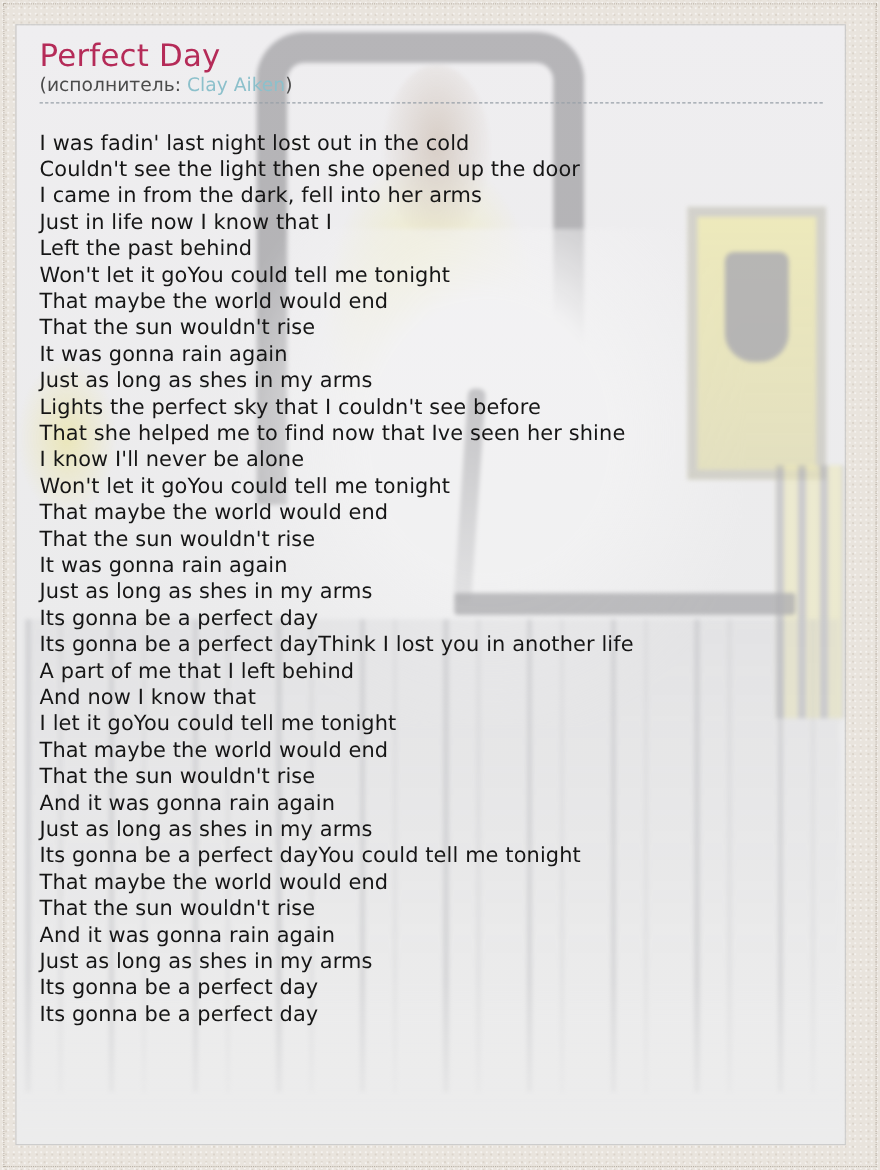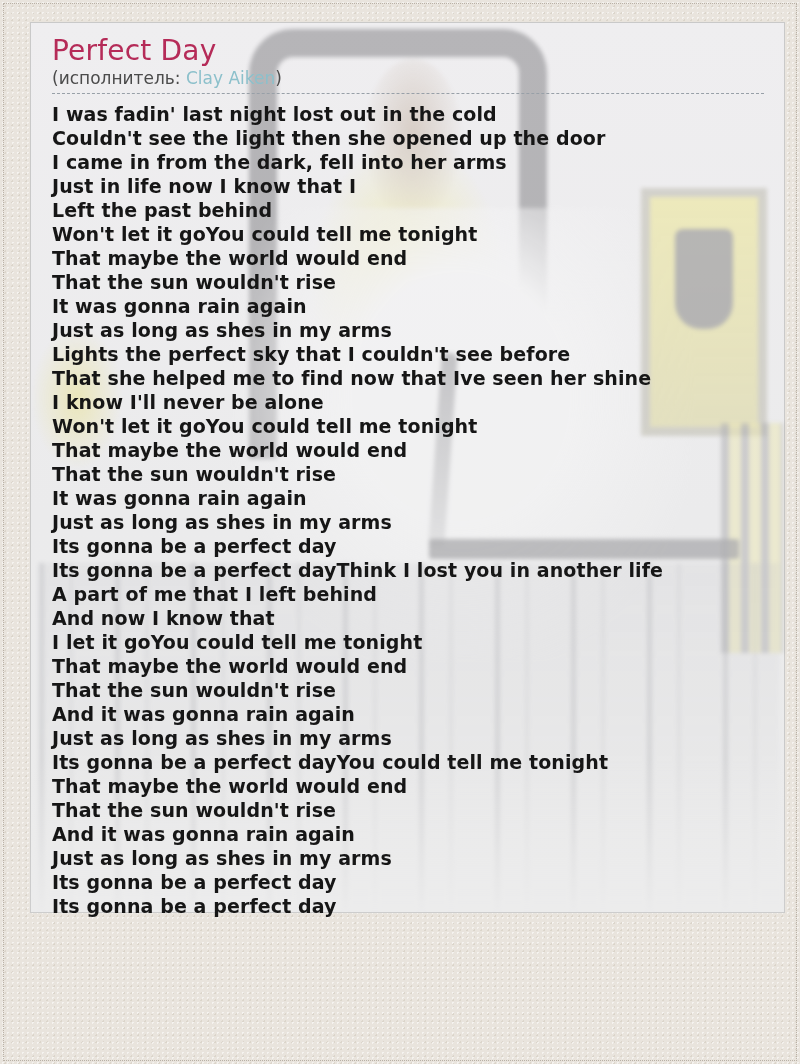--- a/index.html
+++ b/index.html
@@ -15,22 +15,22 @@
     background-size: 5px 5px, 7px 7px;
     background-position: 0 0, 2px 3px;
   }
   .page-dotted-border {
     position: absolute; left: 3px; top: 3px; right: 3px; bottom: 3px;
     border: 1px dotted var(--border-dots, #b9b1a6);
     pointer-events: none;
   }
   .lyrics-card {
     position: absolute;
-    left: 30px; top: 22px;
-    width: 755px; height: 891px;
+    left: 14px; top: 22px;
+    width: 755px; height: 1019px;
     box-sizing: border-box;
     border: 1px solid var(--card-border, #c9c9c9);
     background: linear-gradient(180deg, #efeef0 0%, #ebebec 55%, #ececec 100%);
     overflow: visible;
   }
   
   .photo { position: absolute; left: 0; top: 0; right: 0; bottom: 0;
            overflow: hidden; opacity: .3; filter: blur(2px); pointer-events: none; }
   .photo > div { position: absolute; }
   .ph-chair { left: 218px; top: 6px; width: 298px; height: 430px;
@@ -67,21 +67,21 @@
   
   .card-content { position: relative; padding: 14px 20px 24px 21px; }
   .page-header { border-bottom: 1px dashed var(--separator, #98a0a8); padding-bottom: 5px; }
   .page-title {
     margin: 0; font-size: 28px; line-height: 28px; font-weight: 500;
     letter-spacing: .2px; color: var(--title-accent, #b52b58);
   }
   .artist-line { margin-top: 3px; font-size: 17px; line-height: 20px;
     color: var(--artist-text, #4b4b4b); }
   .artist-link { color: var(--artist-link, #8cc0cb); text-decoration: none; cursor: pointer; }
-  .lyrics { margin-top: 8px; font-weight: bold; }
+  .lyrics { margin-top: 24px; }
   .lyric-line {
     font-size: 19px; line-height: 24px; letter-spacing: .1px;
     color: var(--lyrics-text, #161616);
     white-space: nowrap;
   }
 </style>
 </head>
 <body>
 
 <div class="page-dotted-border"></div>

